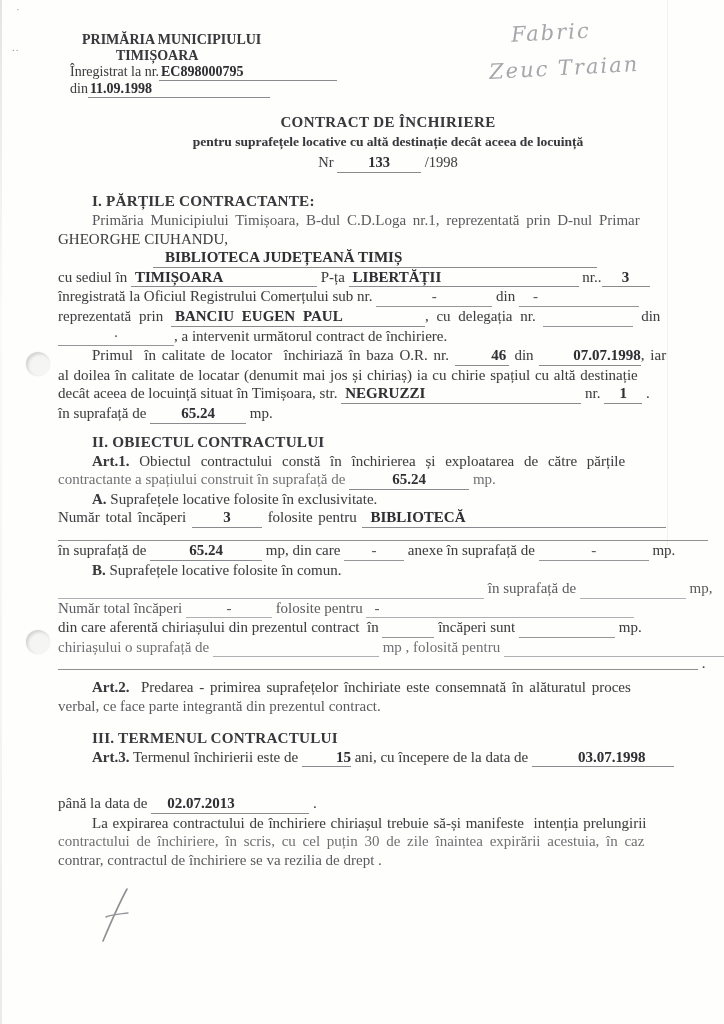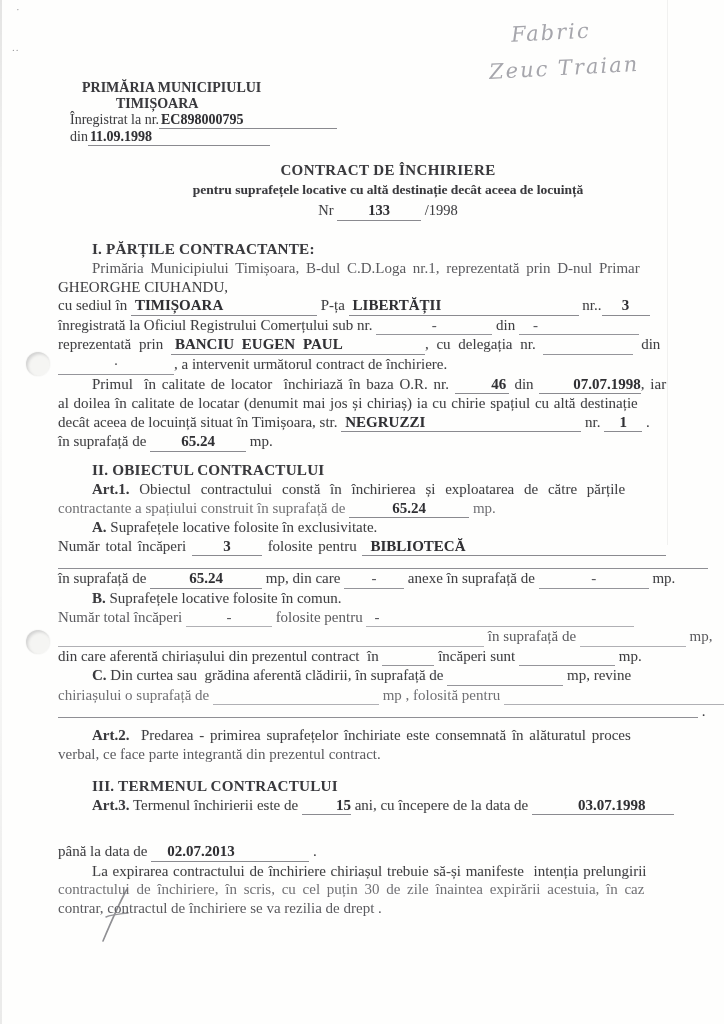--- a/index.html
+++ b/index.html
@@ -27,21 +27,21 @@
 
   
   .handwriting{position:absolute;left:488px;top:14px;transform:rotate(-3deg);
     color:#a6a6ac;font-style:italic;font-size:21px;line-height:36px;
     font-family:"DejaVu Serif", serif;letter-spacing:2px;}
   .handwriting .hw1{margin-left:24px;}
   .pen-mark{position:absolute;left:93px;top:886px;}
 
   
   #doc-body{position:absolute;left:0;top:0;width:724px;height:1024px;
-    box-sizing:border-box;padding:80px 6px 0 58px;overflow:hidden;}
+    box-sizing:border-box;padding:32px 6px 0 58px;overflow:hidden;}
   .ln{white-space:pre;line-height:18.6px;font-size:15px;color:#3f3f42;
     text-shadow:0 0 1px rgba(60,60,60,.14);}
   .ln.lh{line-height:16px;font-size:14px;}
   .ln.title1{line-height:20px;font-size:15px;letter-spacing:.4px;}
   .ln.title2{line-height:20px;font-size:13.5px;}
   .ln.title3{line-height:20px;font-size:14.5px;}
   .ln.sech{line-height:20px;font-size:15.2px;letter-spacing:.2px;}
   .ln.center{text-align:center;}
   .ln.ind{text-indent:34px;}
   .ln.b, .sg-b{font-weight:700;color:#39393d;}
@@ -83,40 +83,40 @@
       <div class="ln lh b" style="margin-left: 24px;"><span class="sg-b">PRIMĂRIA MUNICIPIULUI</span></div>
       <div class="ln lh b" style="margin-left: 58px;"><span class="sg-b">TIMIȘOARA</span></div>
       <div class="ln lh" style="margin-left: 12px;"><span class="sg-n">Înregistrat la nr.</span><span class="sg-f" style="min-width: 176px; padding-left: 2px;">EC898000795</span></div>
       <div class="ln lh" style="margin-left: 12px;"><span class="sg-n">din</span><span class="sg-f" style="min-width: 180px; padding-left: 2px;">11.09.1998</span></div>
       <div class="ln center title1 b" style="margin-top: 14px;"><span class="sg-b">CONTRACT DE ÎNCHIRIERE</span></div>
       <div class="ln center title2 b"><span class="sg-b">pentru suprafețele locative cu altă destinație decât aceea de locuință</span></div>
       <div class="ln center title3"><span class="sg-n">Nr </span><span class="sg-f" style="min-width: 84px; text-align: center;">133</span><span class="sg-n"> /1998</span></div>
       <div class="ln sech b ind" style="margin-top: 18px;"><span class="sg-b">I. PĂRȚILE CONTRACTANTE:</span></div>
       <div class="ln ind tone1" style="word-spacing: 3px;"><span class="sg-n">Primăria Municipiului Timișoara, B-dul C.D.Loga nr.1, reprezentată prin D-nul Primar</span></div>
       <div class="ln"><span class="sg-n">GHEORGHE CIUHANDU,</span></div>
+      <div class="ln" style="margin-left: 95px;"><span class="sg-f" style="min-width: 432px; padding-left: 12px;">BIBLIOTECA JUDEȚEANĂ TIMIȘ</span></div>
       <div class="ln"><span class="sg-n">cu sediul în </span><span class="sg-f" style="min-width: 182px; padding-left: 4px;">TIMIȘOARA</span><span class="sg-n"> P-ța </span><span class="sg-f" style="min-width: 226px; padding-left: 4px;">LIBERTĂȚII</span><span class="sg-n"> nr..</span><span class="sg-f" style="min-width: 48px; text-align: center;">3</span></div>
       <div class="ln"><span class="sg-n">înregistrată la Oficiul Registrului Comerțului sub nr. </span><span class="sg-u" style="width: 116px; text-align: center;">-</span><span class="sg-n"> din </span><span class="sg-u" style="width: 106px; padding-left: 14px;">-</span></div>
       <div class="ln" style="word-spacing: 4px;"><span class="sg-n">reprezentată prin </span><span class="sg-f" style="min-width: 250px; padding-left: 4px;">BANCIU EUGEN PAUL</span><span class="sg-n">, cu delegația nr. </span><span class="sg-u" style="width: 90px;">&nbsp;</span><span class="sg-n"> din</span></div>
       <div class="ln"><span class="sg-u" style="width: 116px; text-align: center;">·</span><span class="sg-n">, a intervenit următorul contract de închiriere.</span></div>
       <div class="ln ind" style="word-spacing: 2px;"><span class="sg-n">Primul  în calitate de locator  închiriază în baza O.R. nr. </span><span class="sg-f" style="min-width: 54px; text-align: center;">46</span><span class="sg-n"> din </span><span class="sg-f" style="min-width: 84px;">07.07.1998</span><span class="sg-n">, iar</span></div>
       <div class="ln" style="word-spacing: 1px;"><span class="sg-n">al doilea în calitate de locatar (denumit mai jos și chiriaș) ia cu chirie spațiul cu altă destinație</span></div>
       <div class="ln"><span class="sg-n">decât aceea de locuință situat în Timișoara, str. </span><span class="sg-f" style="min-width: 236px; padding-left: 4px;">NEGRUZZI</span><span class="sg-n"> nr. </span><span class="sg-f" style="min-width: 38px; text-align: center;">1</span><span class="sg-n"> .</span></div>
       <div class="ln"><span class="sg-n">în suprafață de </span><span class="sg-f" style="min-width: 96px; text-align: center;">65.24</span><span class="sg-n"> mp.</span></div>
       <div class="ln sech b ind" style="margin-top: 8px;"><span class="sg-b">II. OBIECTUL CONTRACTULUI</span></div>
       <div class="ln ind" style="word-spacing: 6px;"><span class="sg-b">Art.1.</span><span class="sg-n"> Obiectul contractului constă în închirierea și exploatarea de către părțile</span></div>
       <div class="ln tone2"><span class="sg-n">contractante a spațiului construit în suprafață de </span><span class="sg-f" style="min-width: 120px; text-align: center;">65.24</span><span class="sg-n"> mp.</span></div>
       <div class="ln ind"><span class="sg-b">A.</span><span class="sg-n"> Suprafețele locative folosite în exclusivitate.</span></div>
       <div class="ln" style="word-spacing: 2px;"><span class="sg-n">Număr total încăperi </span><span class="sg-f" style="min-width: 70px; text-align: center;">3</span><span class="sg-n"> folosite pentru </span><span class="sg-f" style="min-width: 296px; padding-left: 8px;">BIBLIOTECĂ</span></div>
       <div class="ln rule"><span class="sg-u" style="width: 650px;">&nbsp;</span></div>
       <div class="ln"><span class="sg-n">în suprafață de </span><span class="sg-f" style="min-width: 112px; text-align: center;">65.24</span><span class="sg-n"> mp, din care </span><span class="sg-u" style="width: 60px; text-align: center;">-</span><span class="sg-n"> anexe în suprafață de </span><span class="sg-u" style="width: 110px; text-align: center;">-</span><span class="sg-n"> mp.</span></div>
       <div class="ln ind"><span class="sg-b">B.</span><span class="sg-n"> Suprafețele locative folosite în comun.</span></div>
+      <div class="ln tone1"><span class="sg-u" style="width: 426px;">&nbsp;</span><span class="sg-n"> în suprafață de </span><span class="sg-u" style="width: 106px;">&nbsp;</span><span class="sg-n"> mp,</span></div>
       <div class="ln tone1"><span class="sg-n">Număr total încăperi </span><span class="sg-u" style="width: 86px; text-align: center;">-</span><span class="sg-n"> folosite pentru </span><span class="sg-u" style="width: 260px; padding-left: 8px;">-</span></div>
-      <div class="ln tone1"><span class="sg-u" style="width: 426px;">&nbsp;</span><span class="sg-n"> în suprafață de </span><span class="sg-u" style="width: 106px;">&nbsp;</span><span class="sg-n"> mp,</span></div>
       <div class="ln"><span class="sg-n">din care aferentă chiriașului din prezentul contract  în </span><span class="sg-u" style="width: 52px;">&nbsp;</span><span class="sg-n"> încăperi sunt </span><span class="sg-u" style="width: 96px;">&nbsp;</span><span class="sg-n"> mp.</span></div>
-      <div class="ln ind"><span class="sg-b">C.</span><span class="sg-n"> Din curtea sau  grădina aferentă clădirii, în suprafață de </span><span class="sg-u" style="width: 116px;">&nbsp;</span><span class="sg-n"> mp, revine</span></div>
       <div class="ln tone2"><span class="sg-n">chiriașului o suprafață de </span><span class="sg-u" style="width: 166px;">&nbsp;</span><span class="sg-n"> mp , folosită pentru </span><span class="sg-u" style="width: 220px;">&nbsp;</span></div>
       <div class="ln rule"><span class="sg-u" style="width: 640px;">&nbsp;</span><span class="sg-n"> .</span></div>
       <div class="ln ind" style="margin-top: 8px; word-spacing: 2px;"><span class="sg-b">Art.2.</span><span class="sg-n">  Predarea - primirea suprafețelor închiriate este consemnată în alăturatul proces</span></div>
       <div class="ln tone1"><span class="sg-n">verbal, ce face parte integrantă din prezentul contract.</span></div>
       <div class="ln sech b ind tone1" style="margin-top: 12px;"><span class="sg-b">III. TERMENUL CONTRACTULUI</span></div>
       <div class="ln ind"><span class="sg-b">Art.3.</span><span class="sg-n"> Termenul închirierii este de </span><span class="sg-f" style="min-width: 42px; text-align: right;">15</span><span class="sg-n"> ani, cu începere de la data de </span><span class="sg-f" style="min-width: 130px; padding-left: 12px;">03.07.1998</span></div>
       <div class="ln"><span class="sg-n">până la data de </span><span class="sg-f" style="min-width: 142px; padding-left: 16px; margin-top: 27px;">02.07.2013</span><span class="sg-n"> .</span></div>
       <div class="ln ind" style="word-spacing: 1px;"><span class="sg-n">La expirarea contractului de închiriere chiriașul trebuie să-și manifeste  intenția prelungirii</span></div>
       <div class="ln tone2" style="word-spacing: 3px;"><span class="sg-n">contractului de închiriere, în scris, cu cel puțin 30 de zile înaintea expirării acestuia, în caz</span></div>
       <div class="ln tone1"><span class="sg-n">contrar, contractul de închiriere se va rezilia de drept .</span></div>

